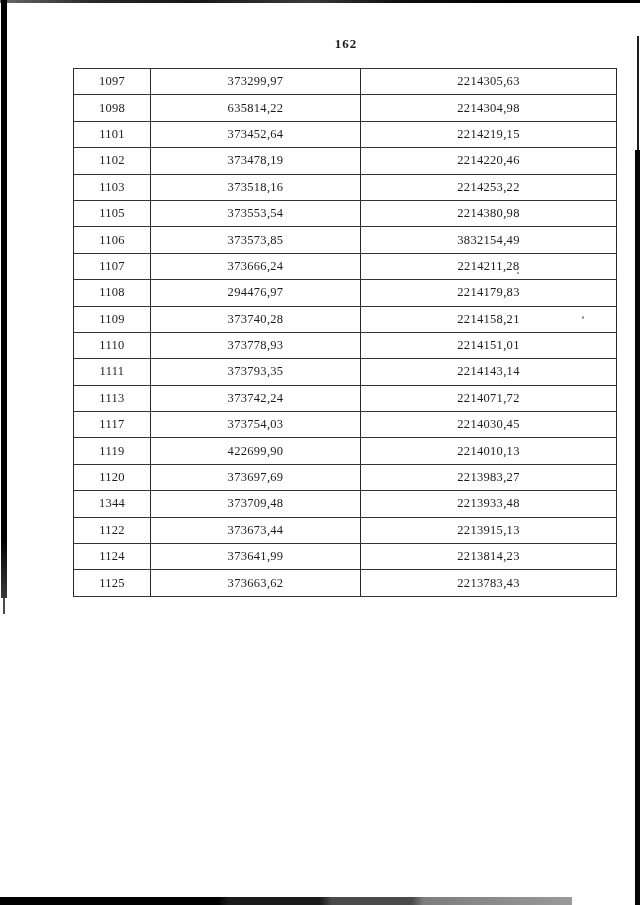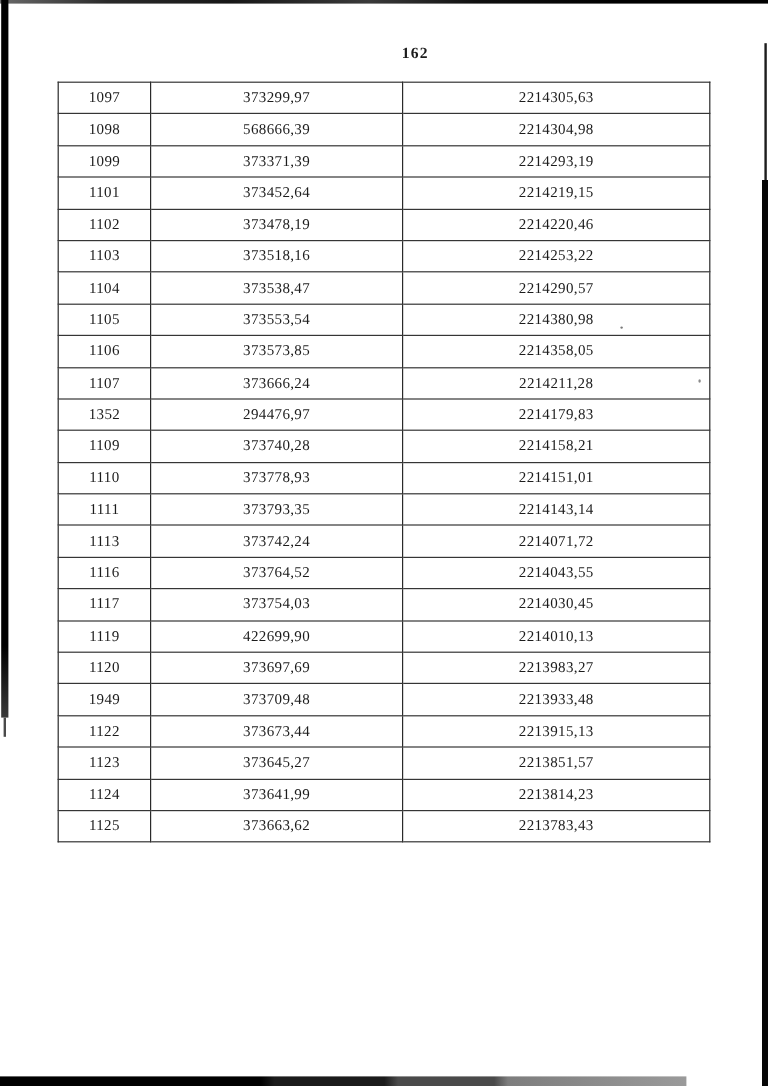--- a/index.html
+++ b/index.html
@@ -53,21 +53,21 @@
     width: 692px; 
     text-align: center;
     font-size: 13px;
     font-weight: bold;
     letter-spacing: 1px;
   }
 
   
   #coord-table {
     position: absolute;
-    left: 48px;
+    left: 73px;
     top: 68px;
     width: 543px;
     border-collapse: collapse;
     table-layout: fixed;
   }
   #coord-table td {
     border-left: 1px solid #2a2a2a;
     border-right: 1px solid #2a2a2a;
     border-top: 1.5px solid #353535;
     border-bottom: 1.5px solid #353535;
@@ -102,65 +102,55 @@
     <col style="width:256px">
   </colgroup>
   <tbody>
       <tr>
         <td>1097</td>
         <td>373299,97</td>
         <td>2214305,63</td>
       </tr>
       <tr>
         <td>1098</td>
-        <td>568666,39</td>
+        <td>635814,22</td>
         <td>2214304,98</td>
-      </tr>
-      <tr>
-        <td>1099</td>
-        <td>373371,39</td>
-        <td>2214293,19</td>
       </tr>
       <tr>
         <td>1101</td>
         <td>373452,64</td>
         <td>2214219,15</td>
       </tr>
       <tr>
         <td>1102</td>
         <td>373478,19</td>
         <td>2214220,46</td>
       </tr>
       <tr>
         <td>1103</td>
         <td>373518,16</td>
         <td>2214253,22</td>
       </tr>
       <tr>
-        <td>1104</td>
-        <td>373538,47</td>
-        <td>2214290,57</td>
-      </tr>
-      <tr>
         <td>1105</td>
         <td>373553,54</td>
         <td>2214380,98</td>
       </tr>
       <tr>
         <td>1106</td>
         <td>373573,85</td>
-        <td>2214358,05</td>
+        <td>3832154,49</td>
       </tr>
       <tr>
         <td>1107</td>
         <td>373666,24</td>
         <td>2214211,28</td>
       </tr>
       <tr>
-        <td>1352</td>
+        <td>1108</td>
         <td>294476,97</td>
         <td>2214179,83</td>
       </tr>
       <tr>
         <td>1109</td>
         <td>373740,28</td>
         <td>2214158,21</td>
       </tr>
       <tr>
         <td>1110</td>
@@ -171,55 +161,45 @@
         <td>1111</td>
         <td>373793,35</td>
         <td>2214143,14</td>
       </tr>
       <tr>
         <td>1113</td>
         <td>373742,24</td>
         <td>2214071,72</td>
       </tr>
       <tr>
-        <td>1116</td>
-        <td>373764,52</td>
-        <td>2214043,55</td>
-      </tr>
-      <tr>
         <td>1117</td>
         <td>373754,03</td>
         <td>2214030,45</td>
       </tr>
       <tr>
         <td>1119</td>
         <td>422699,90</td>
         <td>2214010,13</td>
       </tr>
       <tr>
         <td>1120</td>
         <td>373697,69</td>
         <td>2213983,27</td>
       </tr>
       <tr>
-        <td>1949</td>
+        <td>1344</td>
         <td>373709,48</td>
         <td>2213933,48</td>
       </tr>
       <tr>
         <td>1122</td>
         <td>373673,44</td>
         <td>2213915,13</td>
       </tr>
       <tr>
-        <td>1123</td>
-        <td>373645,27</td>
-        <td>2213851,57</td>
-      </tr>
-      <tr>
         <td>1124</td>
         <td>373641,99</td>
         <td>2213814,23</td>
       </tr>
       <tr>
         <td>1125</td>
         <td>373663,62</td>
         <td>2213783,43</td>
       </tr>
     </tbody>

